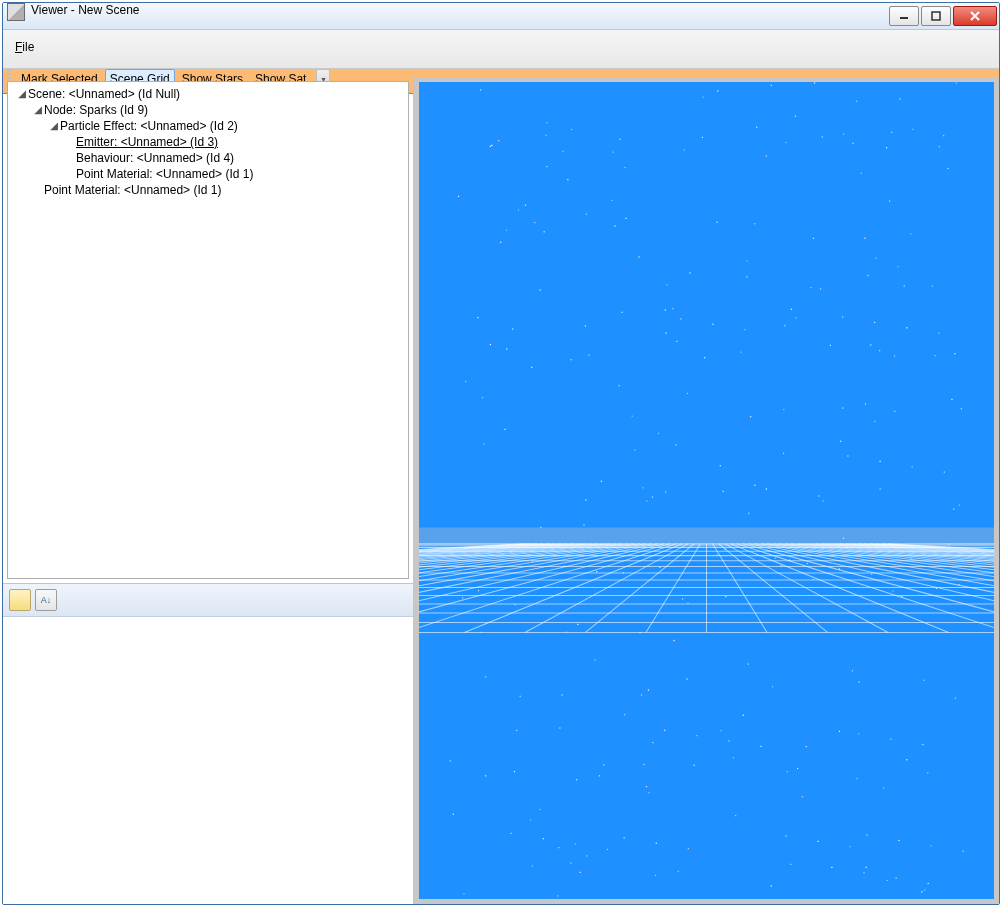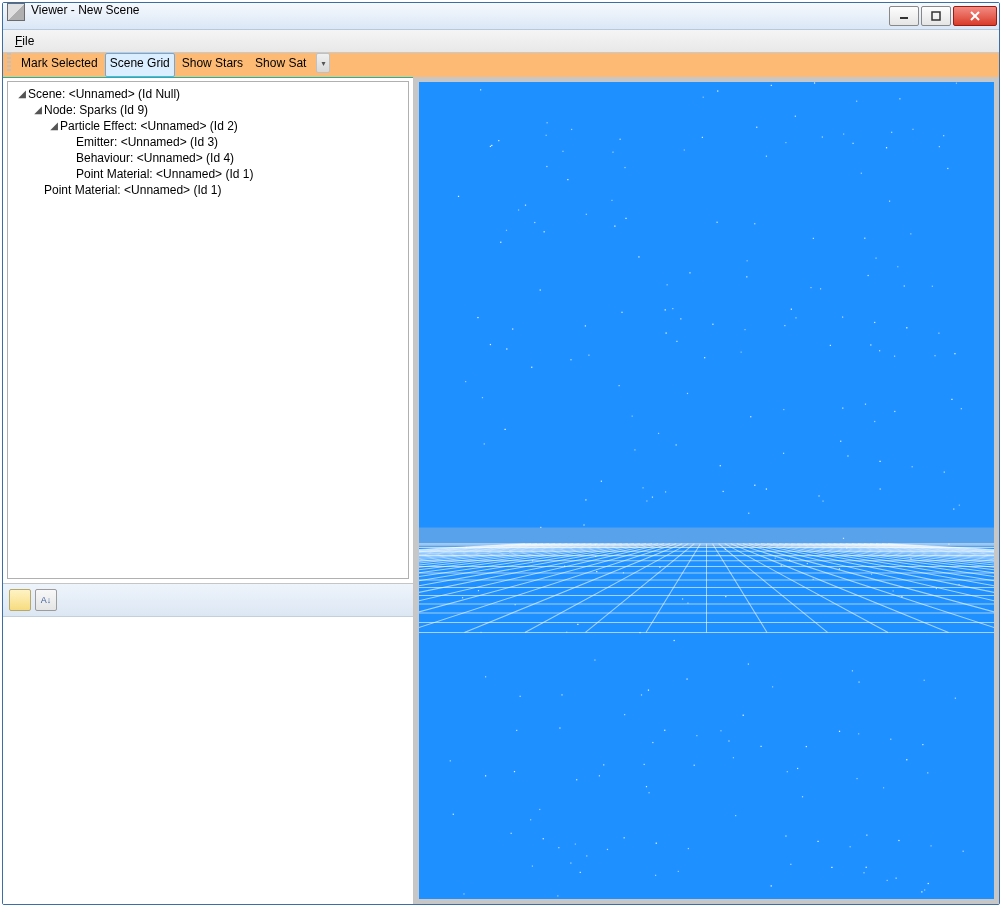--- a/index.html
+++ b/index.html
@@ -5,21 +5,21 @@
   html,body{margin:0;padding:0;width:1000px;height:905px;font-family:"Segoe UI",Tahoma,sans-serif;font-size:12px;color:#000;background:#fff;overflow:hidden}
   .window{position:absolute;left:2px;top:2px;width:996px;height:901px;border:1px solid #3a6ea5;background:#fff;border-radius:2px}
   
   .titlebar{height:26px;background:linear-gradient(#f6f9fd,#dae7f6);border-bottom:1px solid #b8c9de;display:flex;padding:0 4px;position:relative}
   .app-icon{width:16px;height:16px;border:1px solid #6b6b6b;background:linear-gradient(135deg,#e0e0e0 0 50%,#b0b0b0 50% 100%);margin-right:6px}
   .title-text{flex:none}
   .win-btns{position:absolute;right:2px;top:3px;display:flex;gap:2px}
   .win-btn{width:28px;height:18px;border:1px solid #888;border-radius:2px;background:linear-gradient(#fdfdfd,#e5e5e5);display:flex;align-items:center;justify-content:center;font-size:10px;color:#333}
   .win-btn.close{background:linear-gradient(#f48b82,#d93c2a);color:#fff;border-color:#9c1b0f;width:42px}
   
-  .menubar{height:22px;background:linear-gradient(#f5f5f5,#e8e8e8);border-bottom:1px solid #c9c9c9;display:flex;align-items:center;padding:0 6px}
+  .menubar{height:22px;background:linear-gradient(#f5f5f5,#e8e8e8);border-bottom:1px solid #c9c9c9;display:flex;padding:8px 6px}
   .menu-item{padding:2px 6px}
   .menu-item u{text-decoration:underline}
   
   .toolbar{height:24px;background:#fdba74;border-bottom:1px solid #14b8a6;display:flex;padding:0 4px}
   .toolbar-grip{width:4px;height:18px;margin-right:4px;background:repeating-linear-gradient(180deg,#c0c0c0 0 2px,transparent 2px 4px)}
   .tool-btn{padding:2px 4px;margin:0 1px;border:1px solid transparent;border-radius:2px;cursor:default}
   .tool-btn.active{border:1px solid #6fa8dc;background:#dbeeff}
   .tool-overflow{width:12px;height:18px;margin-left:4px;background:linear-gradient(#f0f0f0,#d8d8d8);border:1px solid #c0c0c0;border-radius:2px;display:flex;align-items:center;justify-content:center;font-size:8px;color:#555}
   
   .workspace{position:absolute;left:0;right:0;top:74px;bottom:0;display:flex}
@@ -95,21 +95,21 @@
             <span>Scene: &lt;Unnamed&gt; (Id Null)</span>
           </div>
           <div class="tree-row" style="padding-left: 22px;">
             <span class="twisty">◢</span>
             <span>Node: Sparks (Id 9)</span>
           </div>
           <div class="tree-row" style="padding-left: 38px;">
             <span class="twisty">◢</span>
             <span>Particle Effect: &lt;Unnamed&gt; (Id 2)</span>
           </div>
-          <div class="tree-row" style="padding-left: 54px;">
+          <div class="tree-row" style="padding-left: 54px; text-decoration: underline;">
             <span class="twisty"></span>
             <span>Emitter: &lt;Unnamed&gt; (Id 3)</span>
           </div>
           <div class="tree-row" style="padding-left: 54px;">
             <span class="twisty"></span>
             <span>Behaviour: &lt;Unnamed&gt; (Id 4)</span>
           </div>
           <div class="tree-row" style="padding-left: 54px;">
             <span class="twisty"></span>
             <span>Point Material: &lt;Unnamed&gt; (Id 1)</span>

